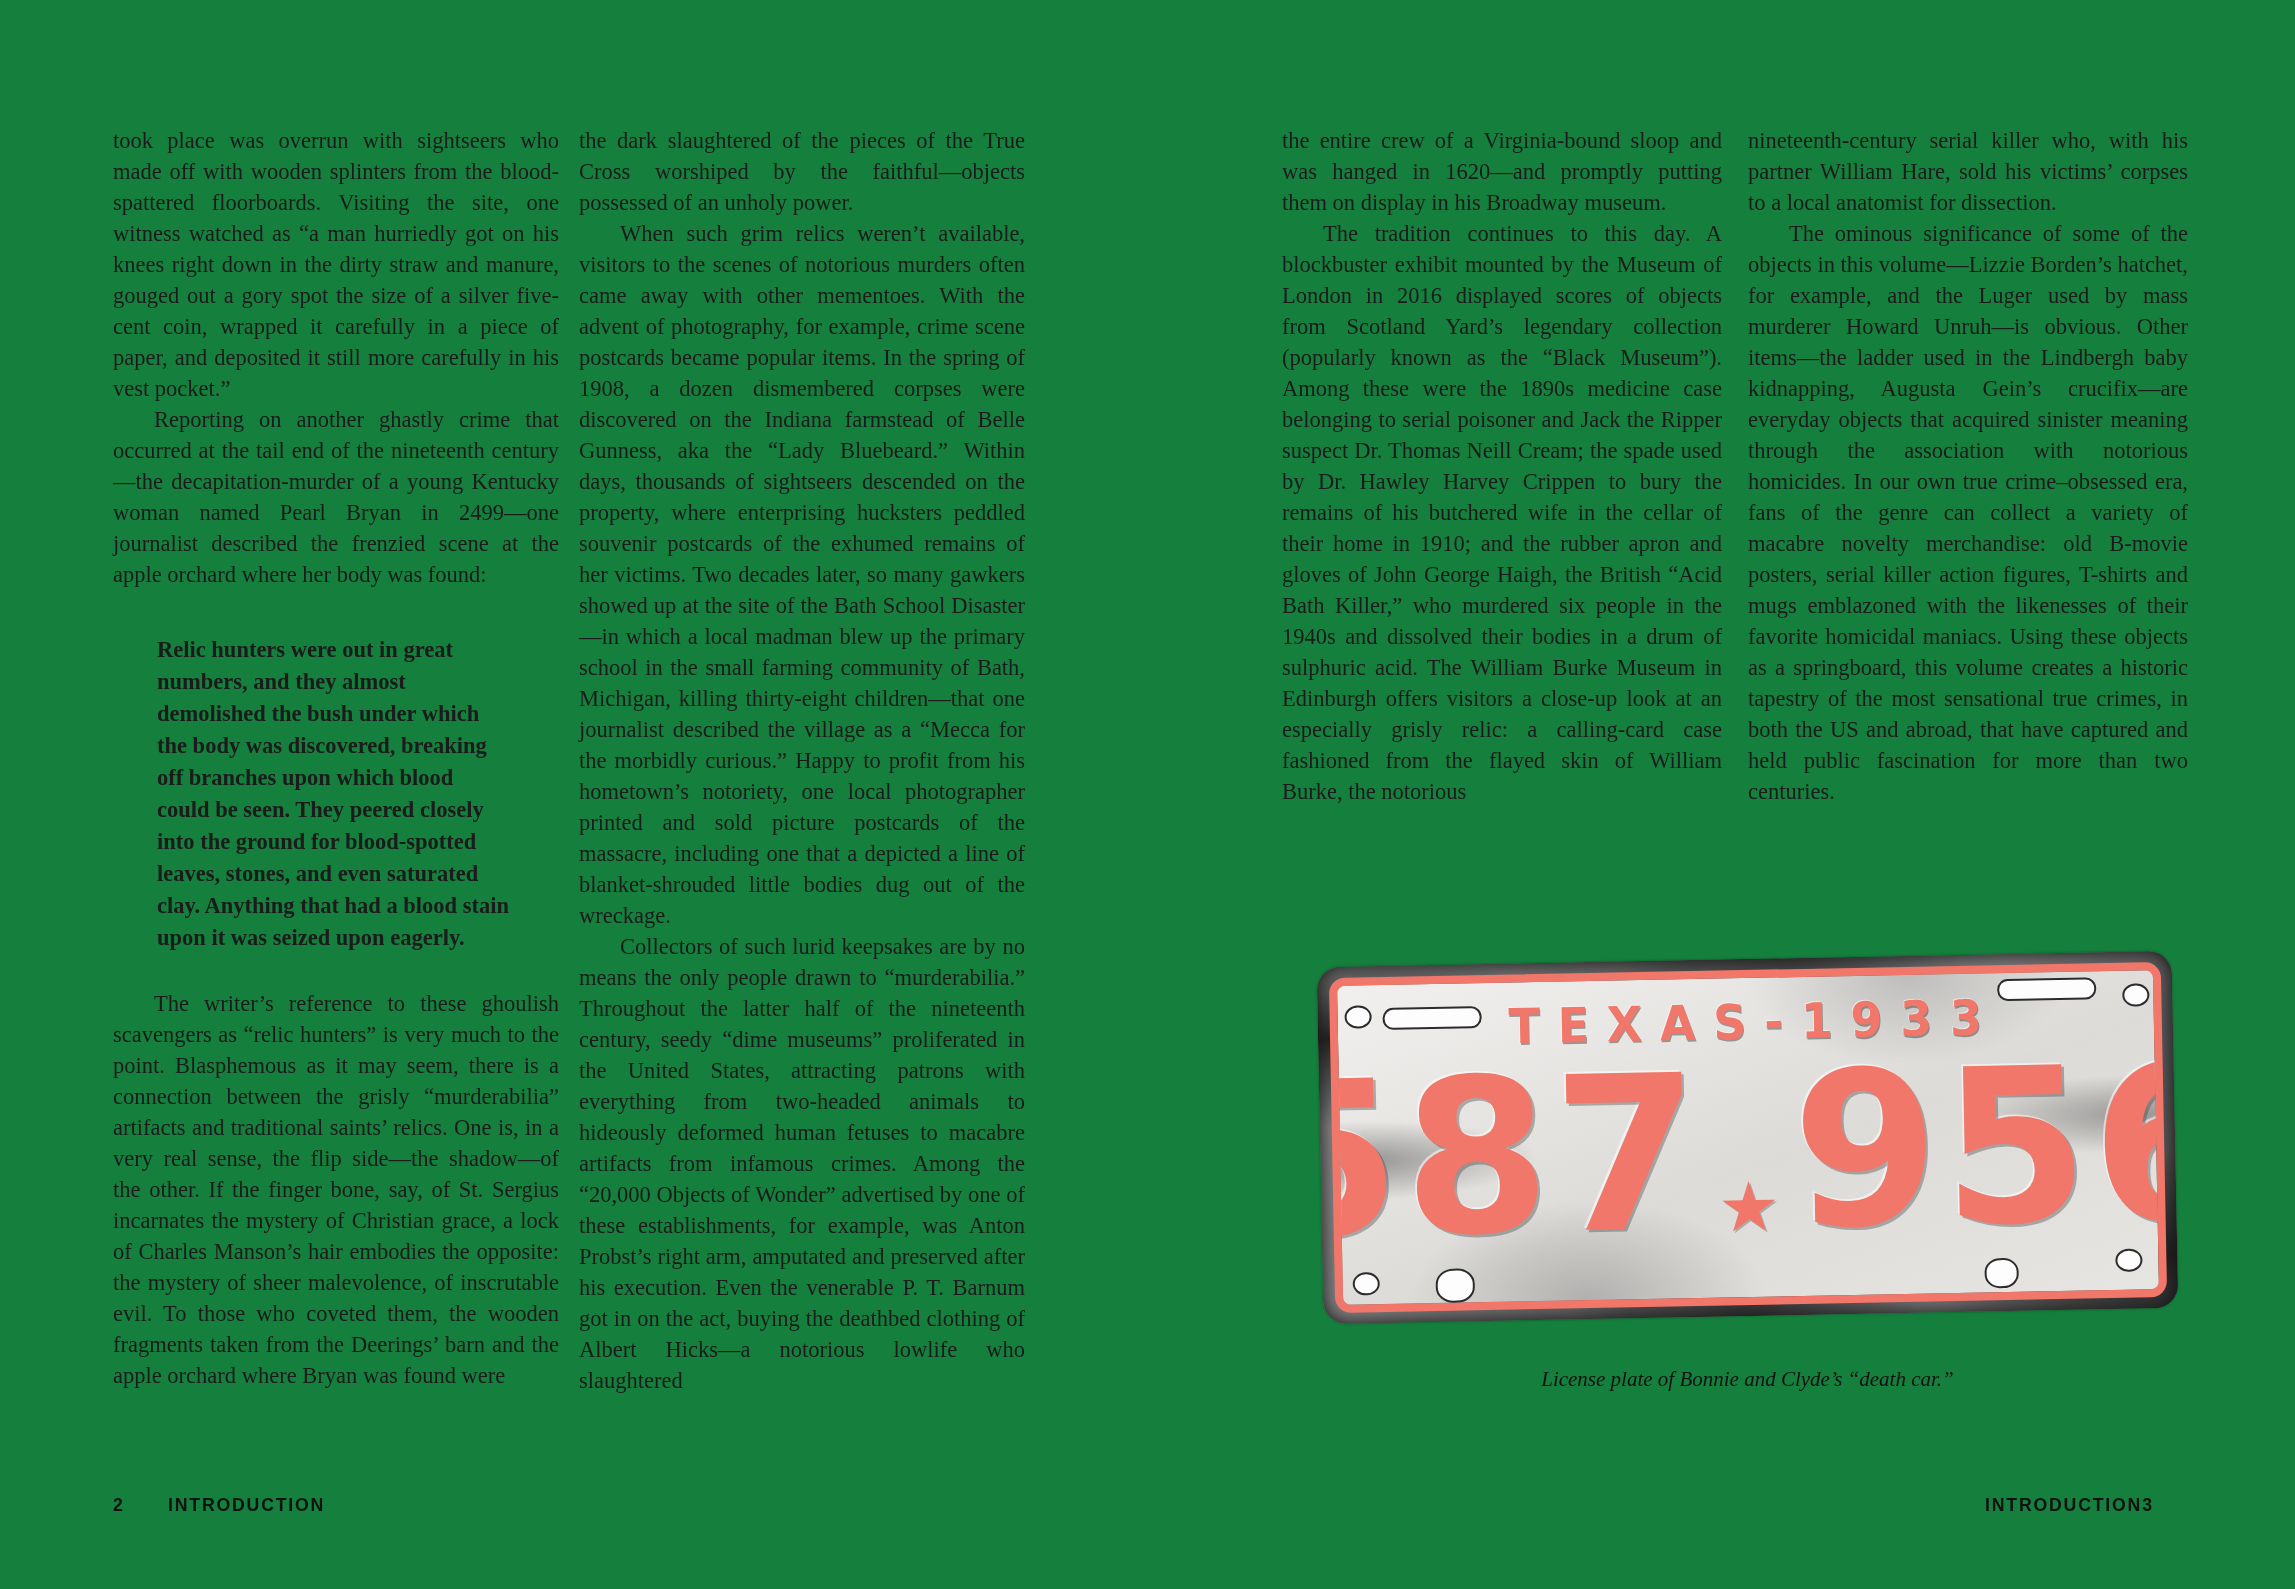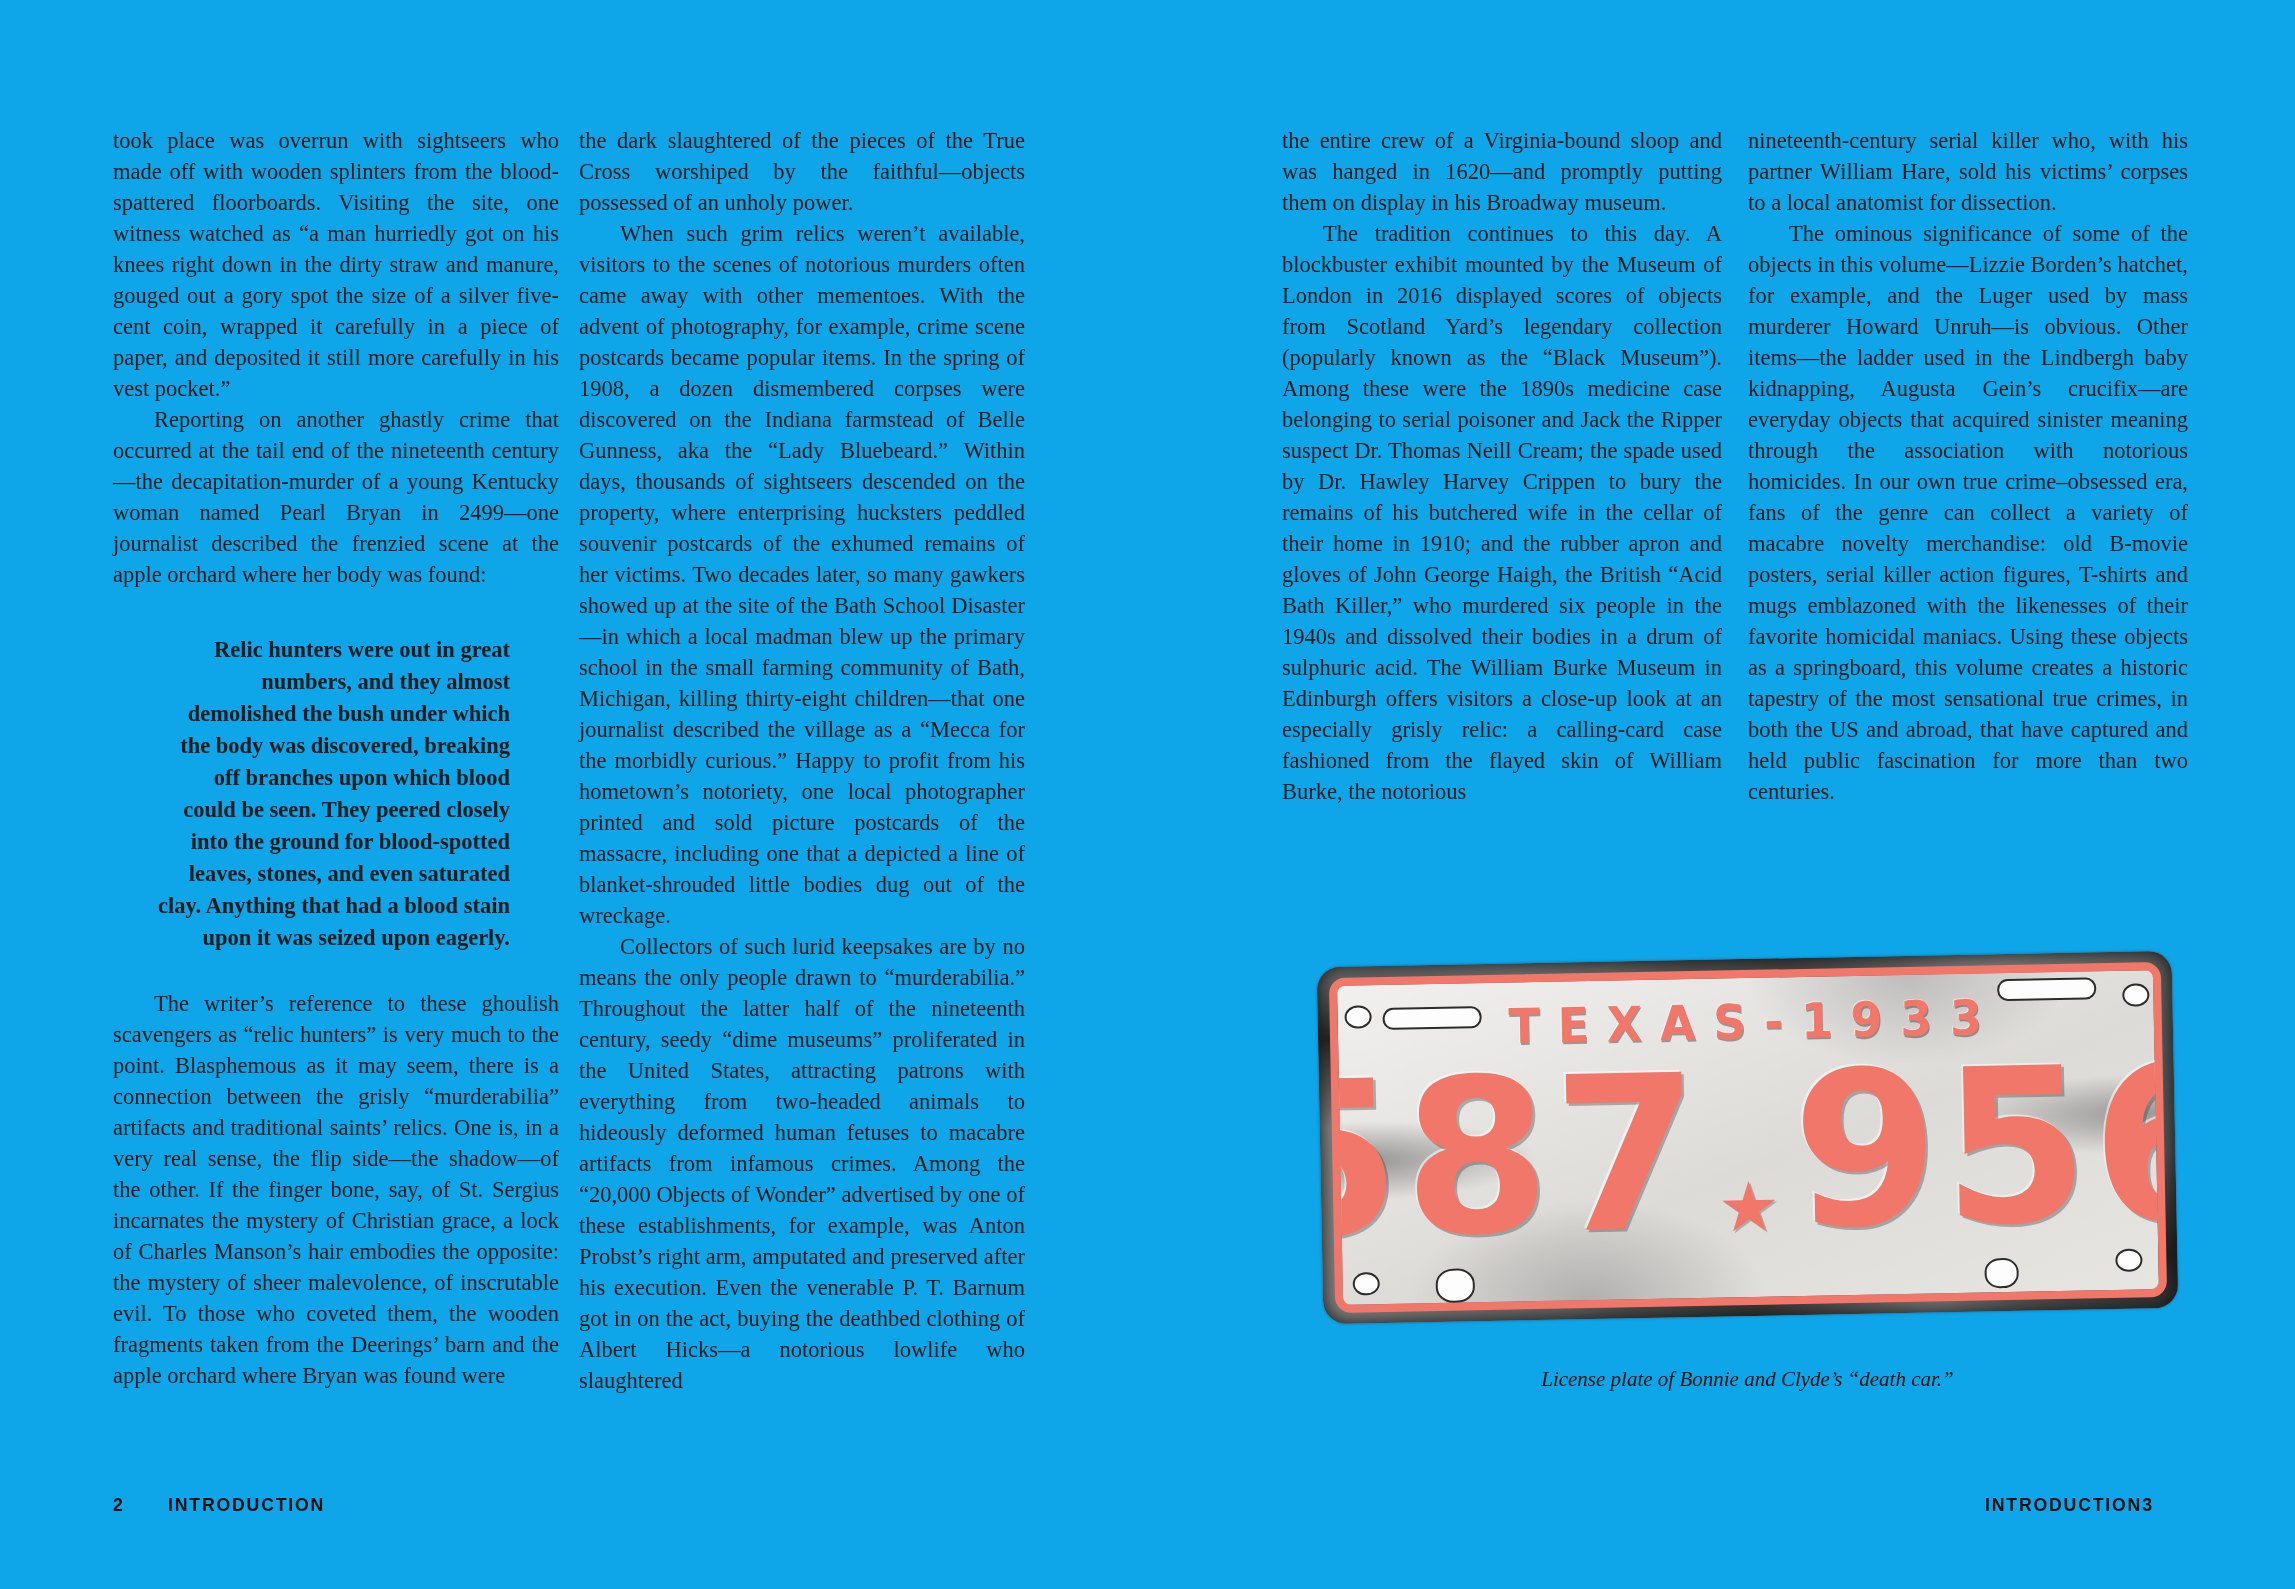--- a/index.html
+++ b/index.html
@@ -1,34 +1,34 @@
 <!DOCTYPE html>
 <html lang="en" style="font-size:14px"><head>
 <meta charset="utf-8">
 <style>
   html,body{margin:0;padding:0;background:#e9e9e9;}
   .spread{
-    position:relative;width:2295px;height:1589px;background:#0ea5e9;
+    position:relative;width:2295px;height:1589px;background:#15803d;
     overflow:hidden;color:#1b1b1b;
     font-family:"Liberation Serif","DejaVu Serif",serif;
   }
   .col{
     position:absolute;top:125px;width:446px;
     font-size:22.5px;line-height:31px;
     text-align:justify;hyphens:auto;-webkit-hyphens:auto;
   }
   .col-1{left:113px;}
   .col-2{left:579px;}
   .col-3{left:1282px;width:440px;}
   .col-4{left:1748px;width:440px;}
   .pp{margin:0;}
   .pp.indent{text-indent:41px;}
   .bq{
     margin:44px 0 34px 44px;width:353px;
-    font-weight:bold;text-align:right;line-height:32px;font-size:22.5px;
+    font-weight:bold;text-align:left;line-height:32px;font-size:22.5px;
   }
   
   .figure{position:absolute;left:1320px;top:959px;width:855px;}
   .plate-outer{
     position:relative;width:855px;height:357px;
     border-radius:23px;
     background:
       radial-gradient(ellipse at 1% 20%, rgba(20,20,20,.85), transparent 22%),
       radial-gradient(ellipse at 99% 85%, rgba(20,20,20,.8), transparent 24%),
       radial-gradient(ellipse at 50% 102%, rgba(30,30,30,.7), transparent 30%),

